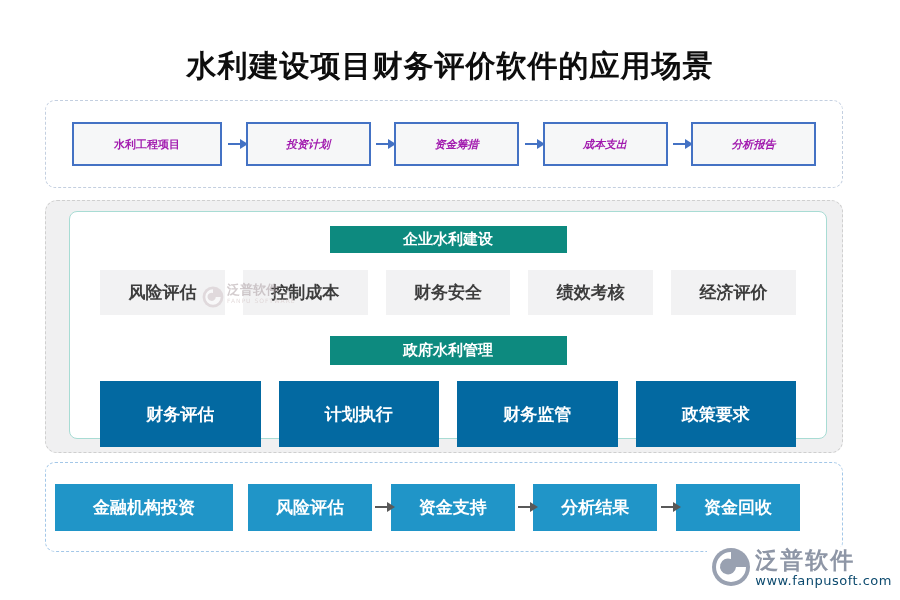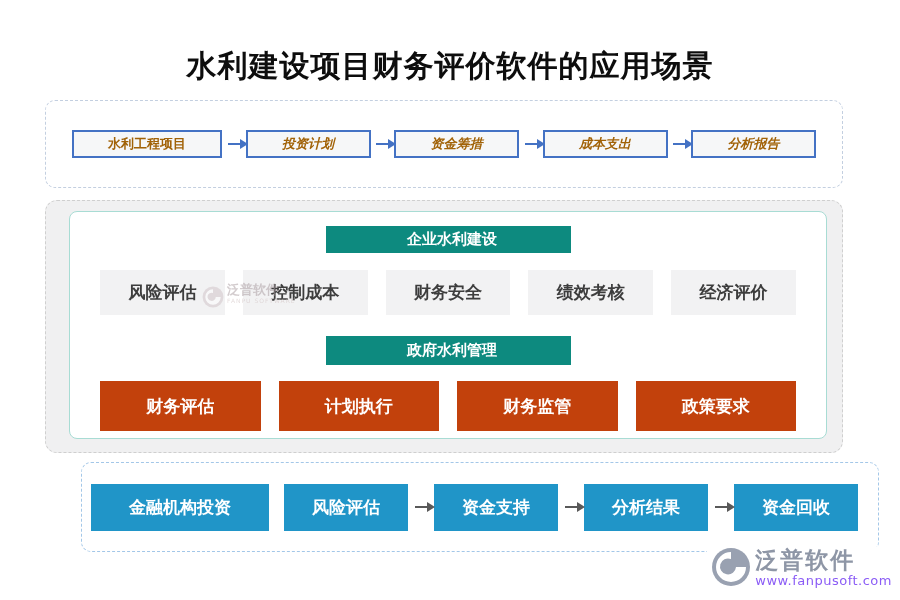--- a/index.html
+++ b/index.html
@@ -13,23 +13,23 @@
     text-align:center;font-size:30px;font-weight:700;color:#0d0d0d;
     letter-spacing:1px;
   }
   
   .panel-top{
     position:absolute;left:45px;top:100px;width:798px;height:88px;
     border:1px dashed #c3cfe0;border-radius:10px;background:#ffffff;
     display:flex;align-items:center;padding:0 26px;box-sizing:border-box;
   }
   .fbox{
-    height:28px;border:2px solid #4472c4;background:#f6f7f8;
+    height:44px;border:2px solid #4472c4;background:#f6f7f8;
     display:flex;align-items:center;justify-content:center;
-    font-size:13px;font-weight:700;color:#a16207;box-sizing:border-box;
+    font-size:11px;font-weight:700;color:#a21caf;box-sizing:border-box;
   }
   .fbox.w1{flex:0 0 150px;}
   .fbox.w2{flex:0 0 125px;font-style:italic;}
   
   .arr{flex:1 1 auto;display:flex;align-items:center;justify-content:center;min-width:18px;}
   .arr i{display:block;width:12px;height:2px;position:relative;}
   .arr i::after{
     content:"";position:absolute;right:-8px;top:-4px;
     border-top:5px solid transparent;border-bottom:5px solid transparent;
   }
@@ -44,42 +44,42 @@
     background:#f0f0f1;border:1px dashed #cfcfcf;border-radius:12px;
     box-sizing:border-box;
   }
   .panel-mid-inner{
     position:absolute;left:23px;top:10px;right:15px;bottom:13px;
     background:#ffffff;border:1px solid #a8dcd4;border-radius:8px;
     box-sizing:border-box;
   }
   .teal-header{
     margin:0 auto;width:237px;background:#0d8a7f;color:#ffffff;
-    font-size:15px;font-weight:700;display:flex;align-items:center;justify-content:center;padding-left:8px;
+    font-size:15px;font-weight:700;display:flex;align-items:center;justify-content:center;
   }
   .hdr1{height:27px;margin-top:14px;}
   .hdr2{height:29px;margin-top:21px;font-family:Liberation Serif, serif;}
   .item-row{display:flex;gap:18px;margin:0 30px;}
   .row-gray{margin-top:17px;}
   .row-green{margin-top:16px;}
   .gbox{
     flex:1 1 0;height:45px;background:#f2f2f3;color:#3d3d3d;
     font-size:17px;font-weight:700;
     display:flex;align-items:center;justify-content:center;
   }
   .grnbox{
-    flex:1 1 0;height:50px;background:#c2410c;color:#ffffff;
+    flex:1 1 0;height:66px;background:#0369a1;color:#ffffff;
     font-size:17px;font-weight:700;
     display:flex;align-items:center;justify-content:center;
   }
   
   .panel-bot{
     position:absolute;left:45px;top:462px;width:798px;height:90px;
     border:1px dashed #a3c7e8;border-radius:10px;background:#ffffff;
-    display:flex;align-items:center;padding:0 20px 0 9px;box-sizing:border-box;margin-left:36px;
+    display:flex;align-items:center;padding:0 42px 0 9px;box-sizing:border-box;
   }
   .bbox{
     height:47px;background:#2095c8;color:#ffffff;
     display:flex;align-items:center;justify-content:center;
     font-size:17px;font-weight:700;
   }
   .bbox.bw1{flex:0 0 178px;}
   .bbox.bw2{flex:0 0 124px;}
   
   .watermark{
@@ -91,21 +91,21 @@
   .watermark .wm-name{font-size:13px;font-weight:700;color:#a89a9e;line-height:15px;}
   .watermark .wm-sub{font-size:6px;color:#cdbcbc;letter-spacing:1px;}
   
   .logo{
     position:absolute;right:8px;top:547px;display:flex;align-items:flex-start;z-index:6;
     background:#ffffff;padding-left:4px;
   }
   .logo .lg-icon{width:40px;height:40px;}
   .logo .lg-col{margin-left:4px;display:flex;flex-direction:column;}
   .logo .lg-name{font-size:23px;font-weight:700;color:#8e96a6;line-height:26px;letter-spacing:2px;}
-  .logo .lg-url{font-size:13px;color:#8b5cf6;line-height:15px;letter-spacing:0.5px;}
+  .logo .lg-url{font-size:13px;color:#0c4a6e;line-height:15px;letter-spacing:0.5px;}
 </style>
 </head>
 <body>
 
 <div class="title">水利建设项目财务评价软件的应用场景</div>
 
 <div class="panel-top">
   <div class="fbox w1">水利工程项目</div>
   <span class="arr blue">
       <i></i>

